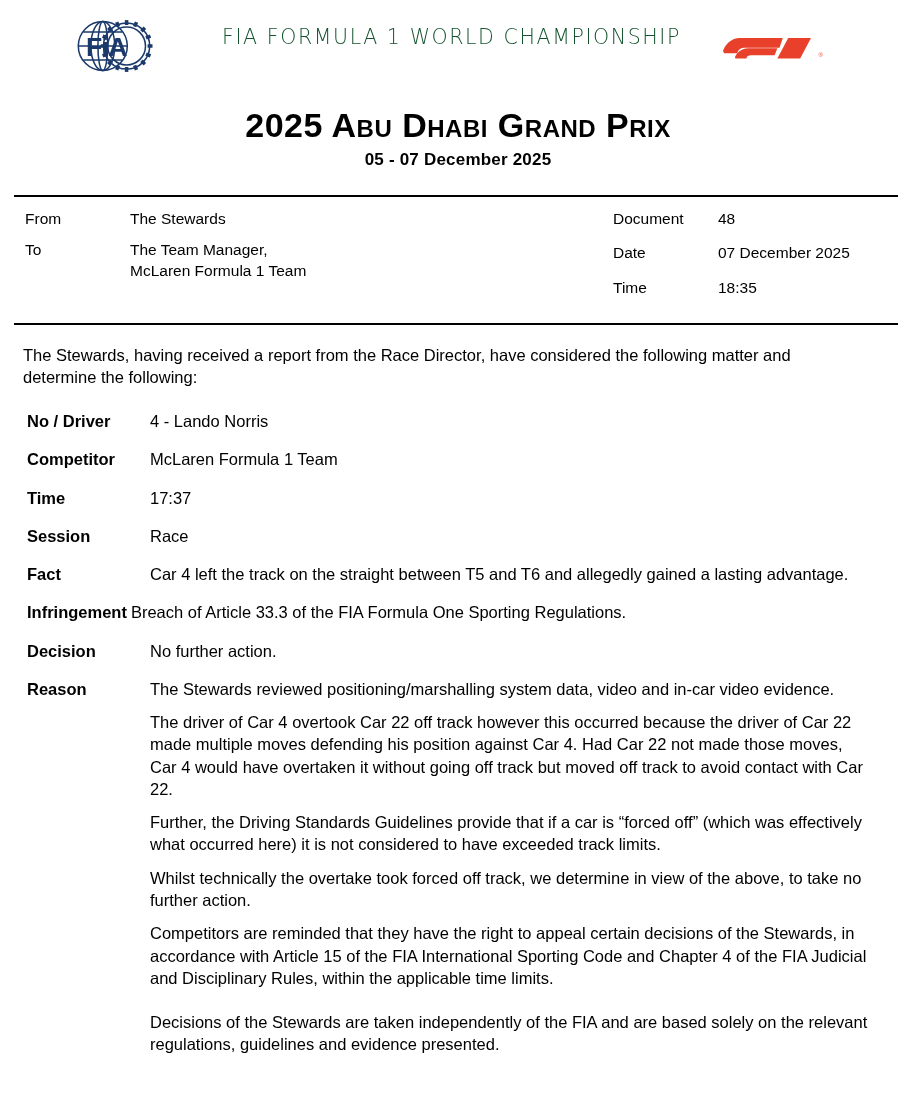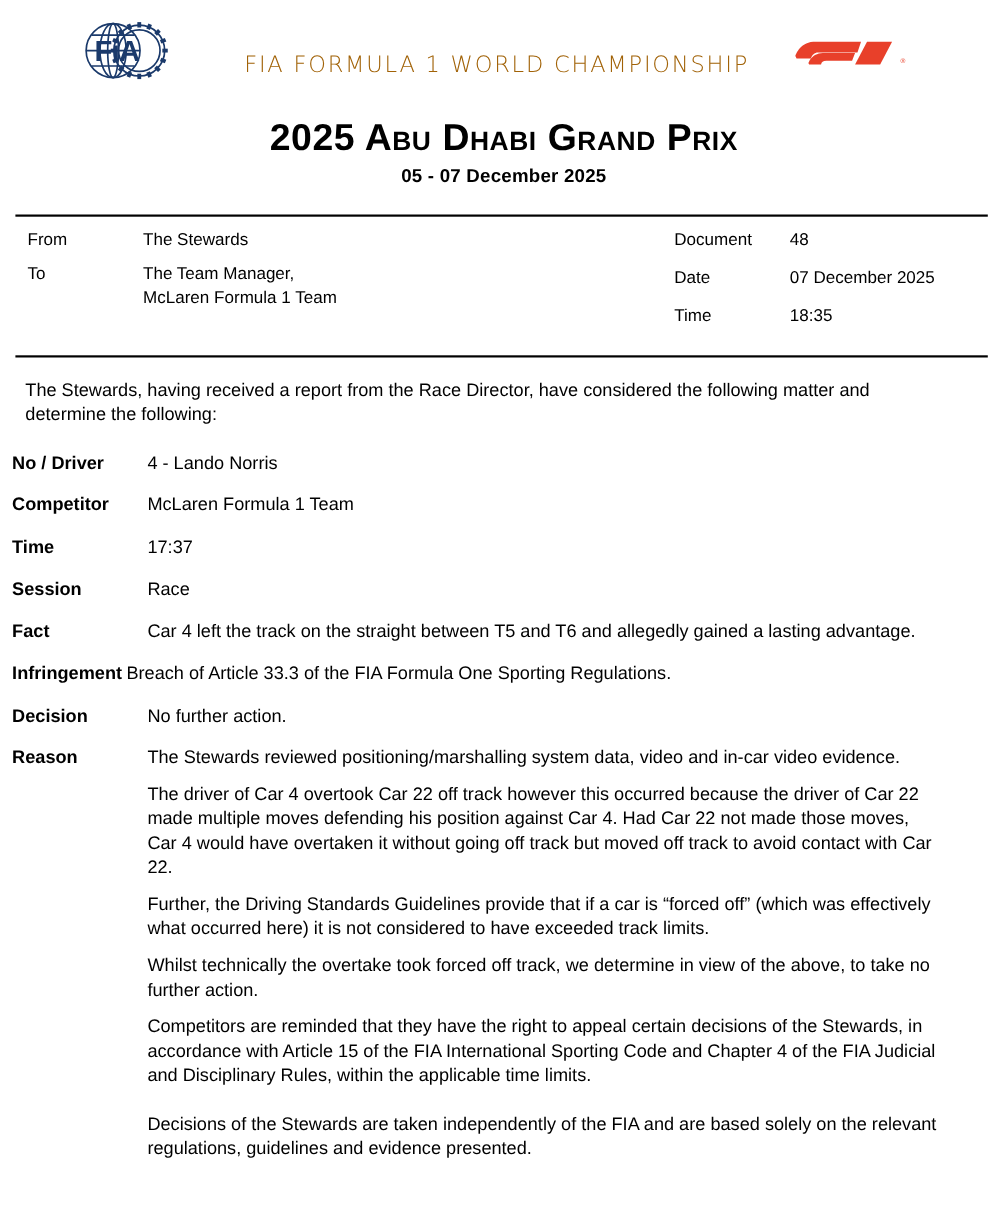--- a/index.html
+++ b/index.html
@@ -32,25 +32,25 @@
   .fia-logo {
     position: absolute;
     left: 72px;
     top: 12px;
     width: 84px;
     height: 68px;
   }
   .champ-line {
     position: absolute;
     left: 222px;
-    top: 46px;
+    top: 25px;
     font-family: "DejaVu Sans", sans-serif;
     font-size: 20.5px;
     letter-spacing: 1.6px;
-    color: #a16207;
+    color: #14532d;
     font-weight: 300;
     white-space: nowrap;
   }
   .f1-logo {
     position: absolute;
     left: 718px;
     top: 26px;
     width: 110px;
     height: 38px;
   }
@@ -144,21 +144,21 @@
   
   .fields {
     position: absolute;
     left: 0;
     top: 410px;
     width: 916px;
   }
   .field-row {
     display: flex;
     align-items: flex-start;
-    padding-left: 11px;
+    padding-left: 27px;
     margin-bottom: 16px;
   }
   .field-label {
     font-weight: bold;
     font-size: 16.5px;
     line-height: 1.35;
     flex: 0 0 123px;
     white-space: nowrap;
   }
   .field-value {

